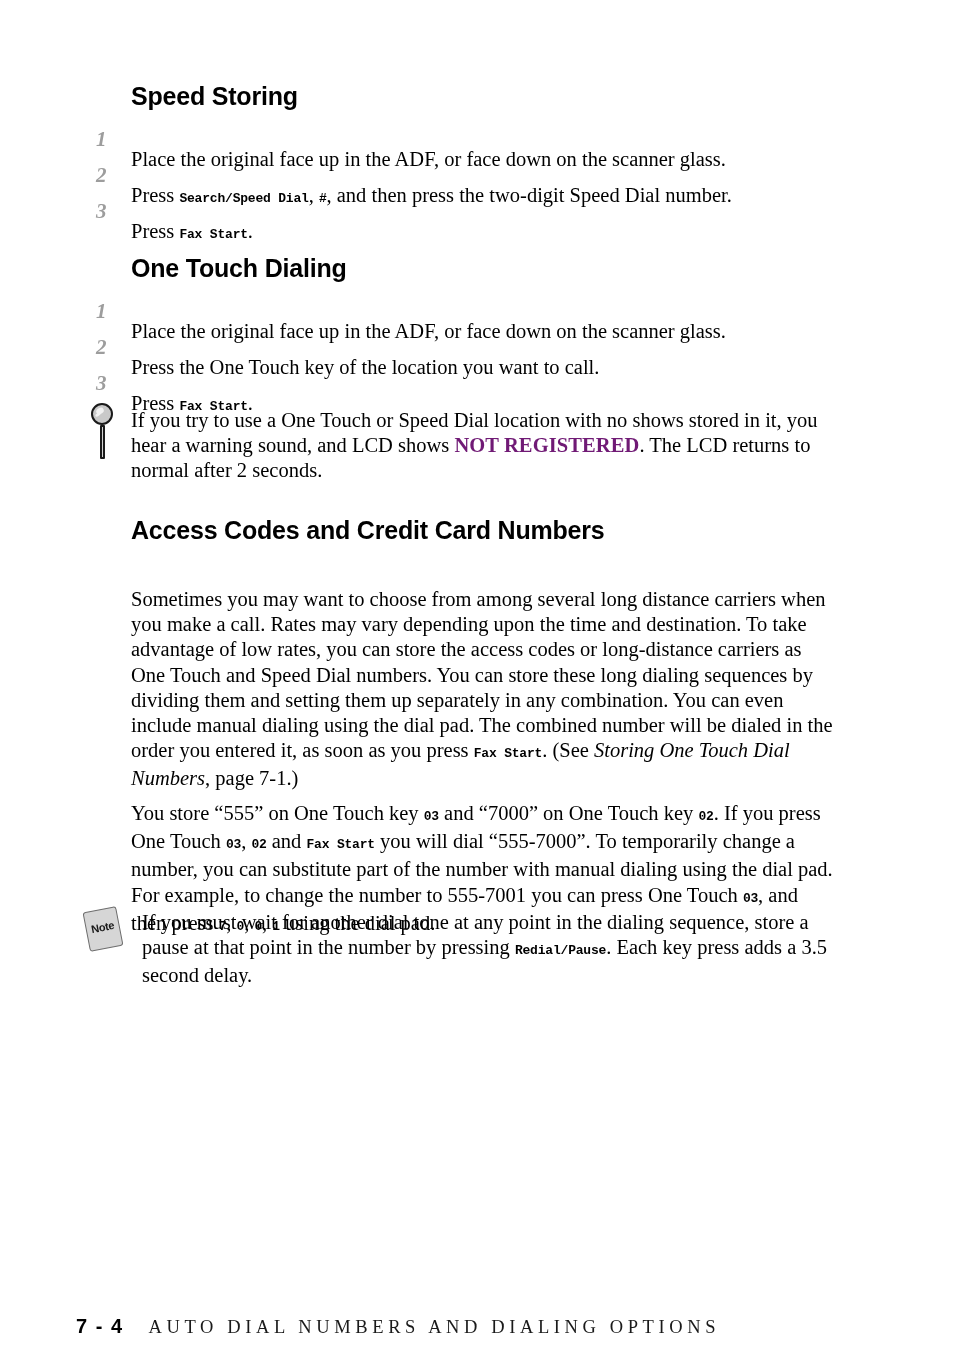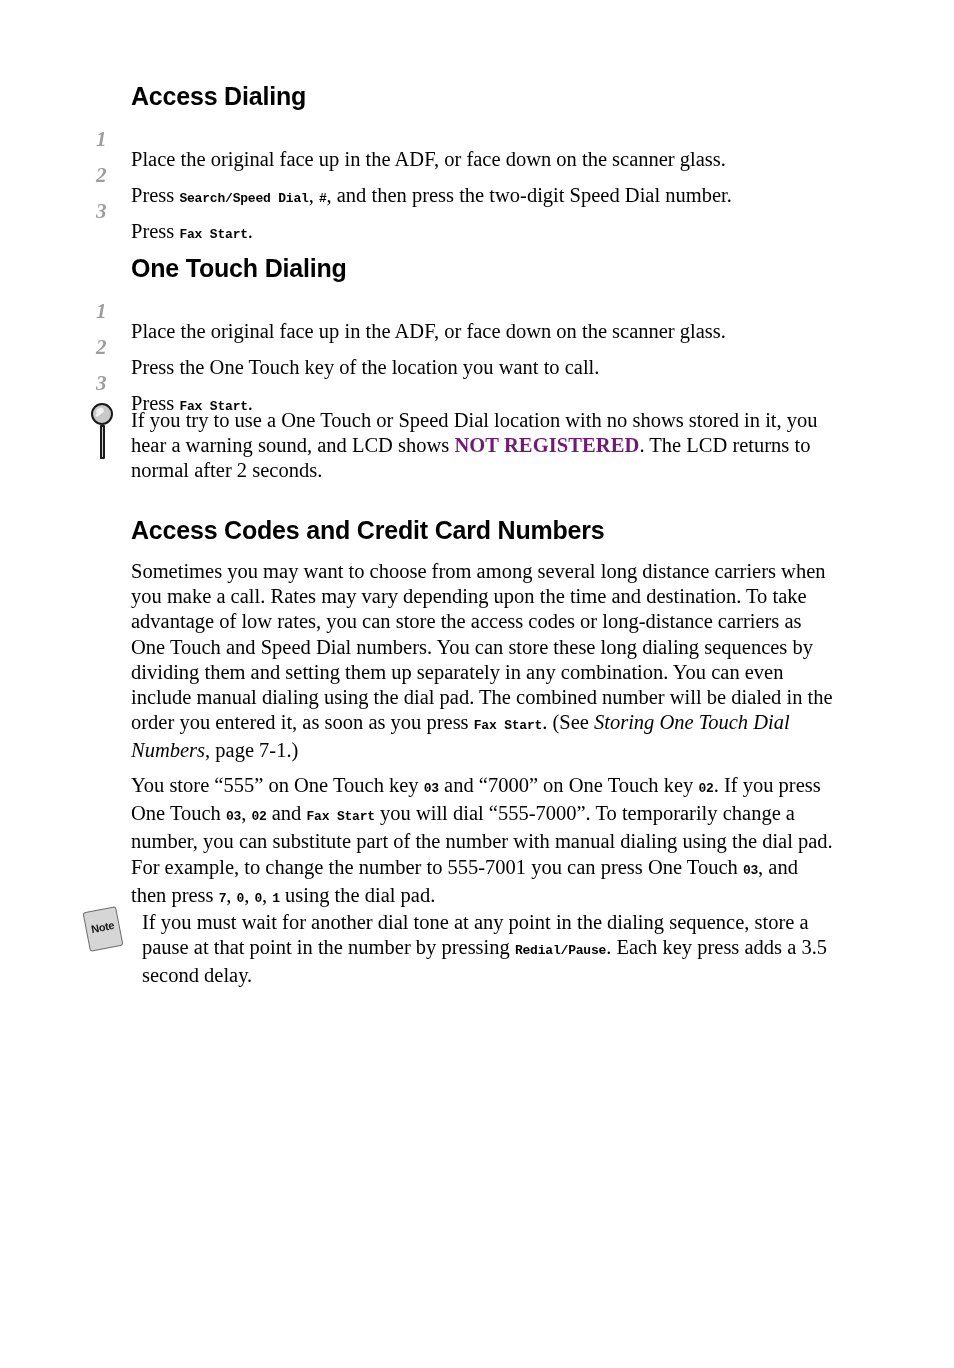--- a/index.html
+++ b/index.html
@@ -63,20 +63,21 @@
 
   
   .para {
     position: absolute;
     left: 131px;
     width: 703px;
     font-size: 20.5px;
     line-height: 25.2px;
     text-align: left;
     color: #000;
+    margin-top: 28px;
   }
 
   
   .kb {
     font-family: Liberation Mono, monospace;
     font-weight: bold;
     font-size: 13px;
     letter-spacing: -0.2px;
   }
   .lcd {
@@ -200,21 +201,21 @@
     letter-spacing: 4.6px;
     color: #1a1a1a;
     margin-left: 25px;
   }
 </style>
 </head>
 <body>
 
 <div class="page">
 
-  <div class="h2" style="top:82px;">Access Dialing</div>
+  <div class="h2" style="top:82px;">Speed Storing</div>
 
   <div class="step" style="top:126px;">
     <span class="step-num">1</span>
     <span class="step-text">Place the original face up in the ADF, or face down on the scanner glass.</span>
   </div>
 
   <div class="step" style="top:162px;">
     <span class="step-num">2</span>
     <span class="step-text"><span>Press </span><span class="kb">Search/Speed Dial</span><span>, </span><span class="kb">#</span><span>, and then press the two-digit Speed Dial number.</span></span>
   </div>
@@ -255,14 +256,17 @@
   <div class="para" style="top:559px;"><span>Sometimes you may want to choose from among several long distance carriers when you make a call.  Rates may vary depending upon the time and destination.  To take advantage of low rates, you can store the access codes or long-distance carriers as One Touch and Speed Dial numbers. You can store these long dialing sequences by dividing them and setting them up separately in any combination.  You can even include manual dialing using the dial pad.  The combined number will be dialed in the order you entered it, as soon as you press </span><span class="kb">Fax Start</span><span>.  (See </span><span class="it">Storing One Touch Dial Numbers</span><span>, page 7-1.)</span></div>
 
   <div class="para" style="top:773px;"><span>You store “555” on One Touch key </span><span class="kb">03</span><span> and “7000” on One Touch key </span><span class="kb">02</span><span>.  If you press One Touch </span><span class="kb">03</span><span>, </span><span class="kb">02</span><span> and </span><span class="kb">Fax Start</span><span> you will dial “555-7000”.  To temporarily change a number, you can substitute part of the number with manual dialing using the dial pad.  For example, to change the number to 555-7001 you can press One Touch </span><span class="kb">03</span><span>, and then press </span><span class="kb">7</span><span>, </span><span class="kb">0</span><span>, </span><span class="kb">0</span><span>, </span><span class="kb">1</span><span> using the dial pad.</span></div>
 
   <div class="note-icon">
     <div class="note-label">Note</div>
   </div>
 
   <div class="noteblock" style="top:910px;"><span>If you must wait for another dial tone at any point in the dialing sequence, store a pause at that point in the number by pressing </span><span class="kb">Redial/Pause</span><span>. Each key press adds a 3.5 second delay.</span></div>
 
+  <div class="footer">
+    <span class="footer-page">7 - 4</span><span class="footer-title">AUTO DIAL NUMBERS AND DIALING OPTIONS</span>
+  </div>
 
 </div>
 
 </body></html>

